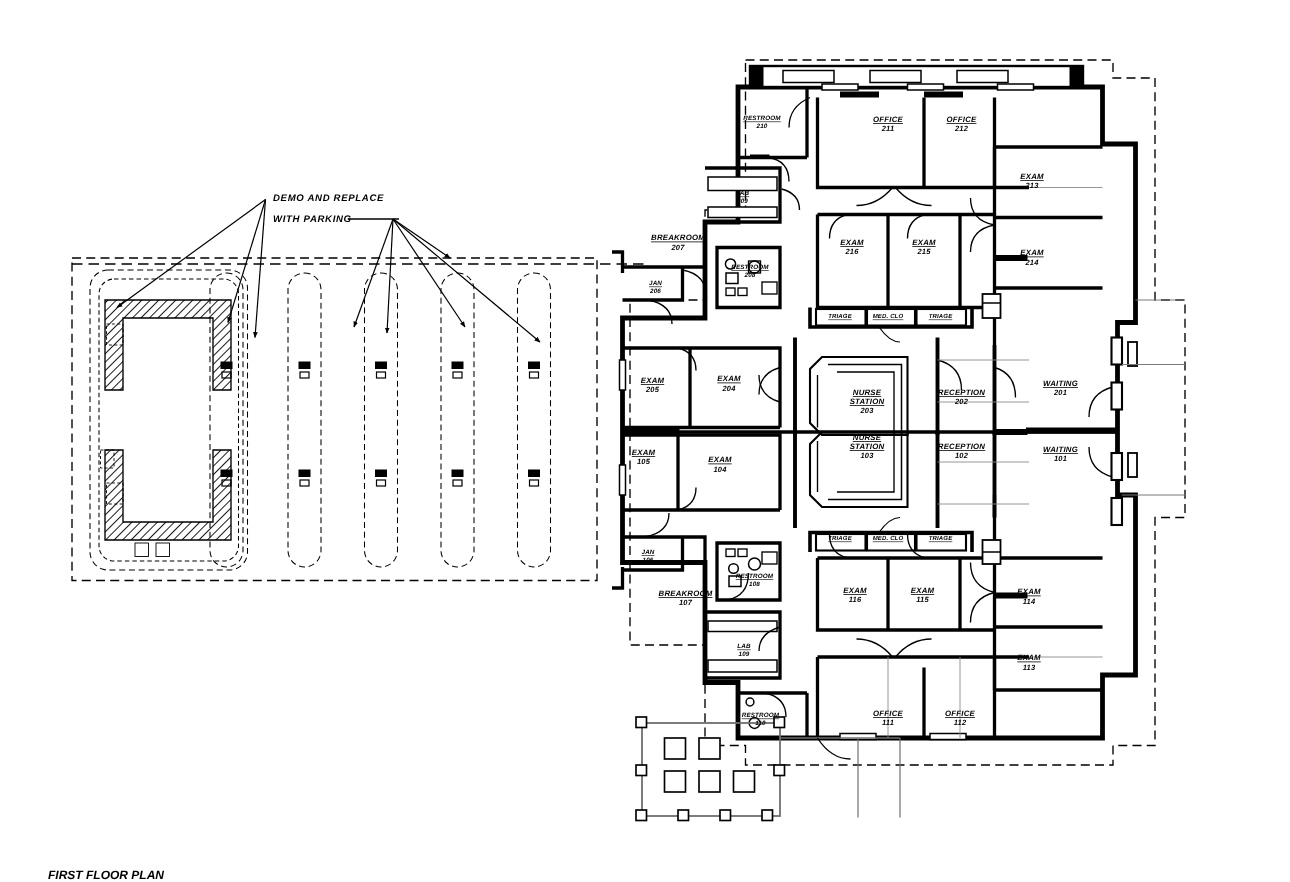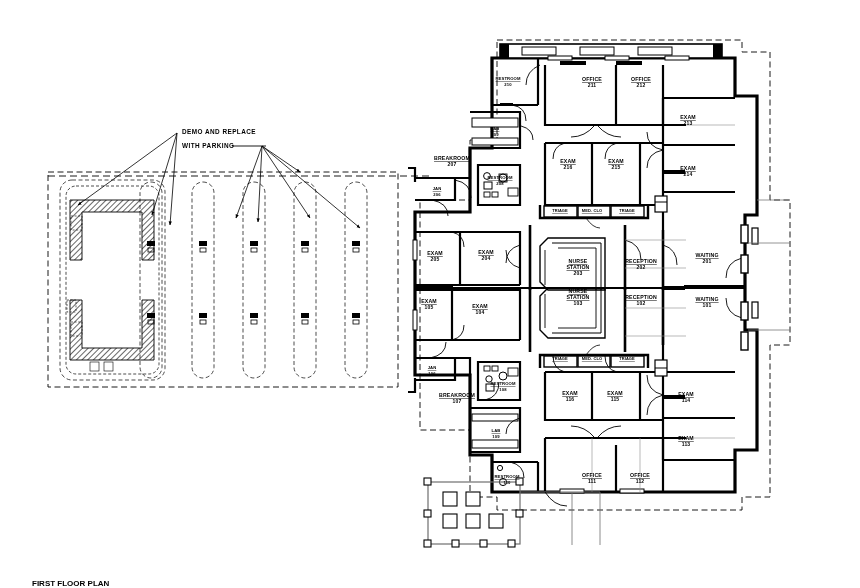--- a/index.html
+++ b/index.html
@@ -2,21 +2,21 @@
 <html><head>
 <meta charset="utf-8">
 <style>
   * { margin:0; padding:0; box-sizing:border-box; }
   html,body { background:#ffffff; }
   body {
     width:860px; height:588px;
     font-family:"Liberation Sans", sans-serif;
     color:#000; position:relative; overflow:hidden;
   }
-  #sheet { position:absolute; inset:0; }
+  #sheet { position:absolute; inset:0;font-style:italic; }
   svg { display:block; }
   .rm { font-family:"Liberation Sans", sans-serif; font-weight:bold; text-anchor:middle; }
   .rm-name { font-size:5.2px; letter-spacing:0.15px; }
   .rm-num  { font-size:5.0px; letter-spacing:0.15px; }
   .tiny-name { font-size:4.2px; letter-spacing:0.1px; }
   .tiny-num  { font-size:4.2px; letter-spacing:0.1px; }
   .note { font-family:"Liberation Sans", sans-serif; font-weight:bold; font-size:6.4px; letter-spacing:0.45px; }
   .footer { font-family:"Liberation Sans", sans-serif; font-weight:bold; font-size:8px; }
   .band-lbl { font-family:"Liberation Sans", sans-serif; font-weight:bold; font-size:4px; text-anchor:middle; letter-spacing:0.1px; }
 </style>

